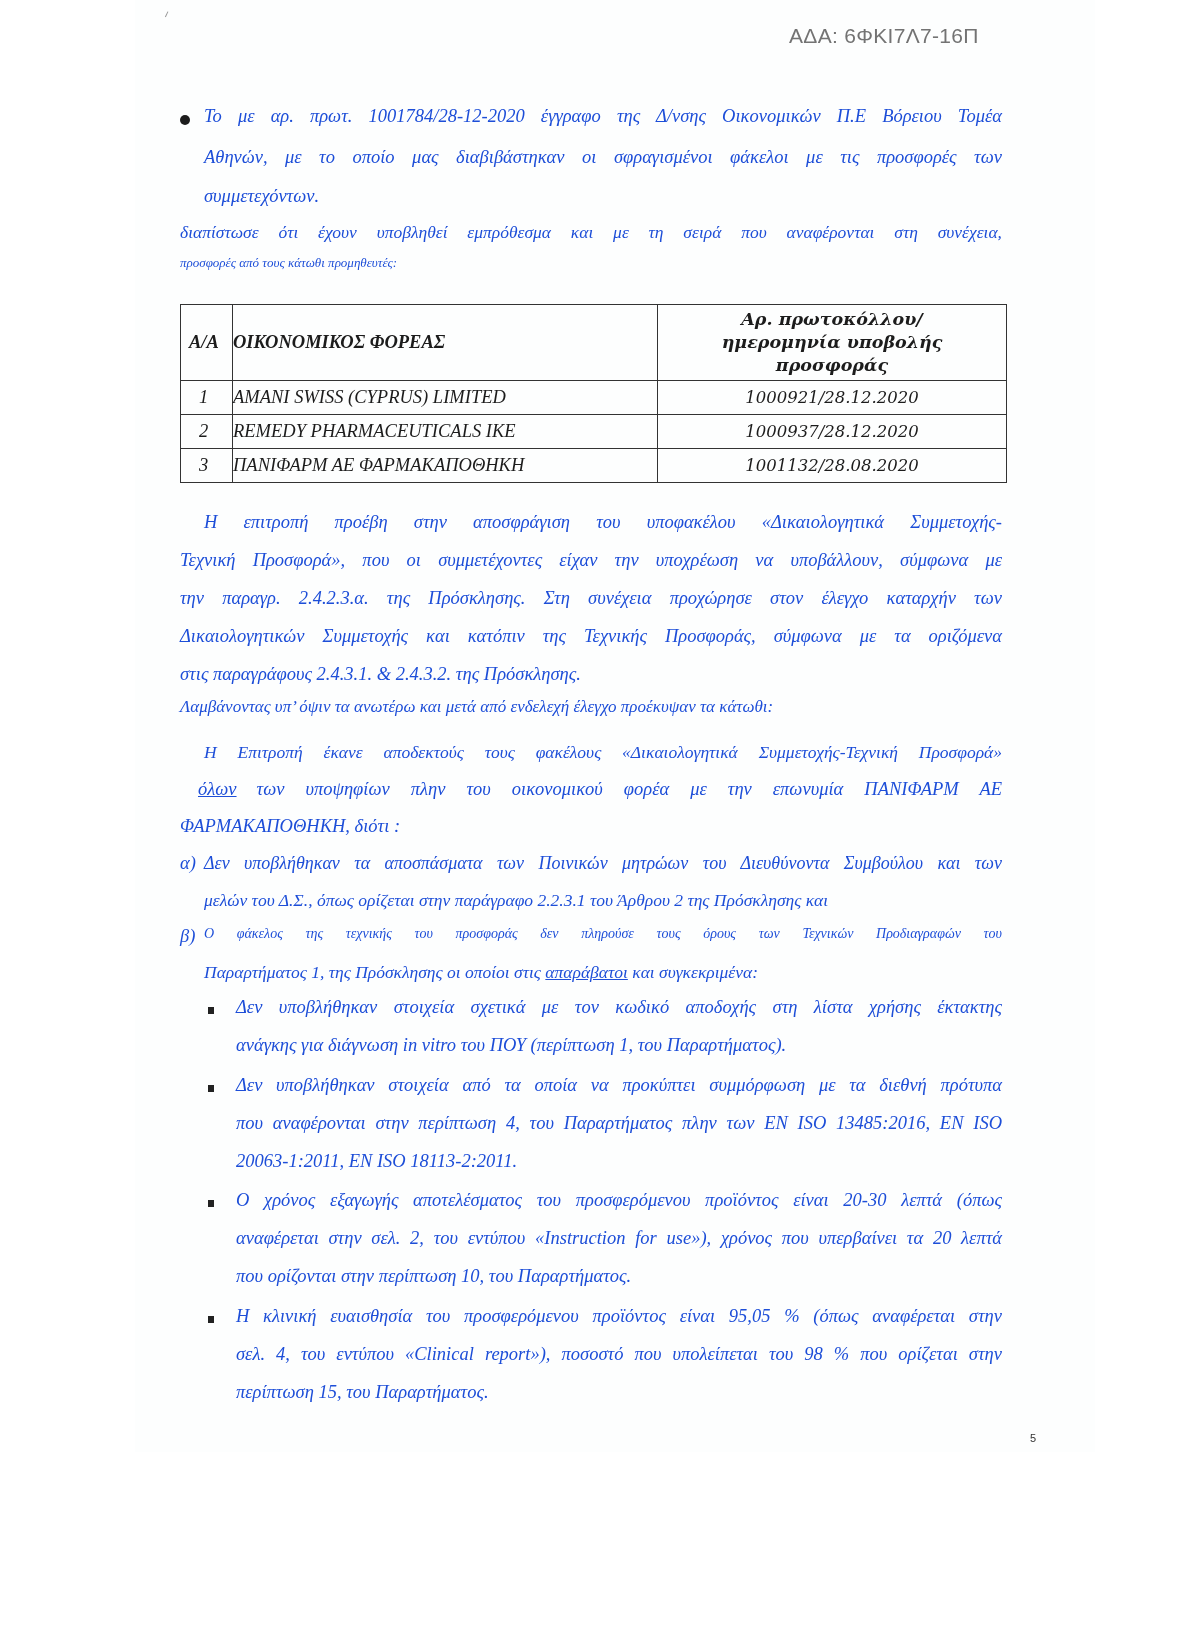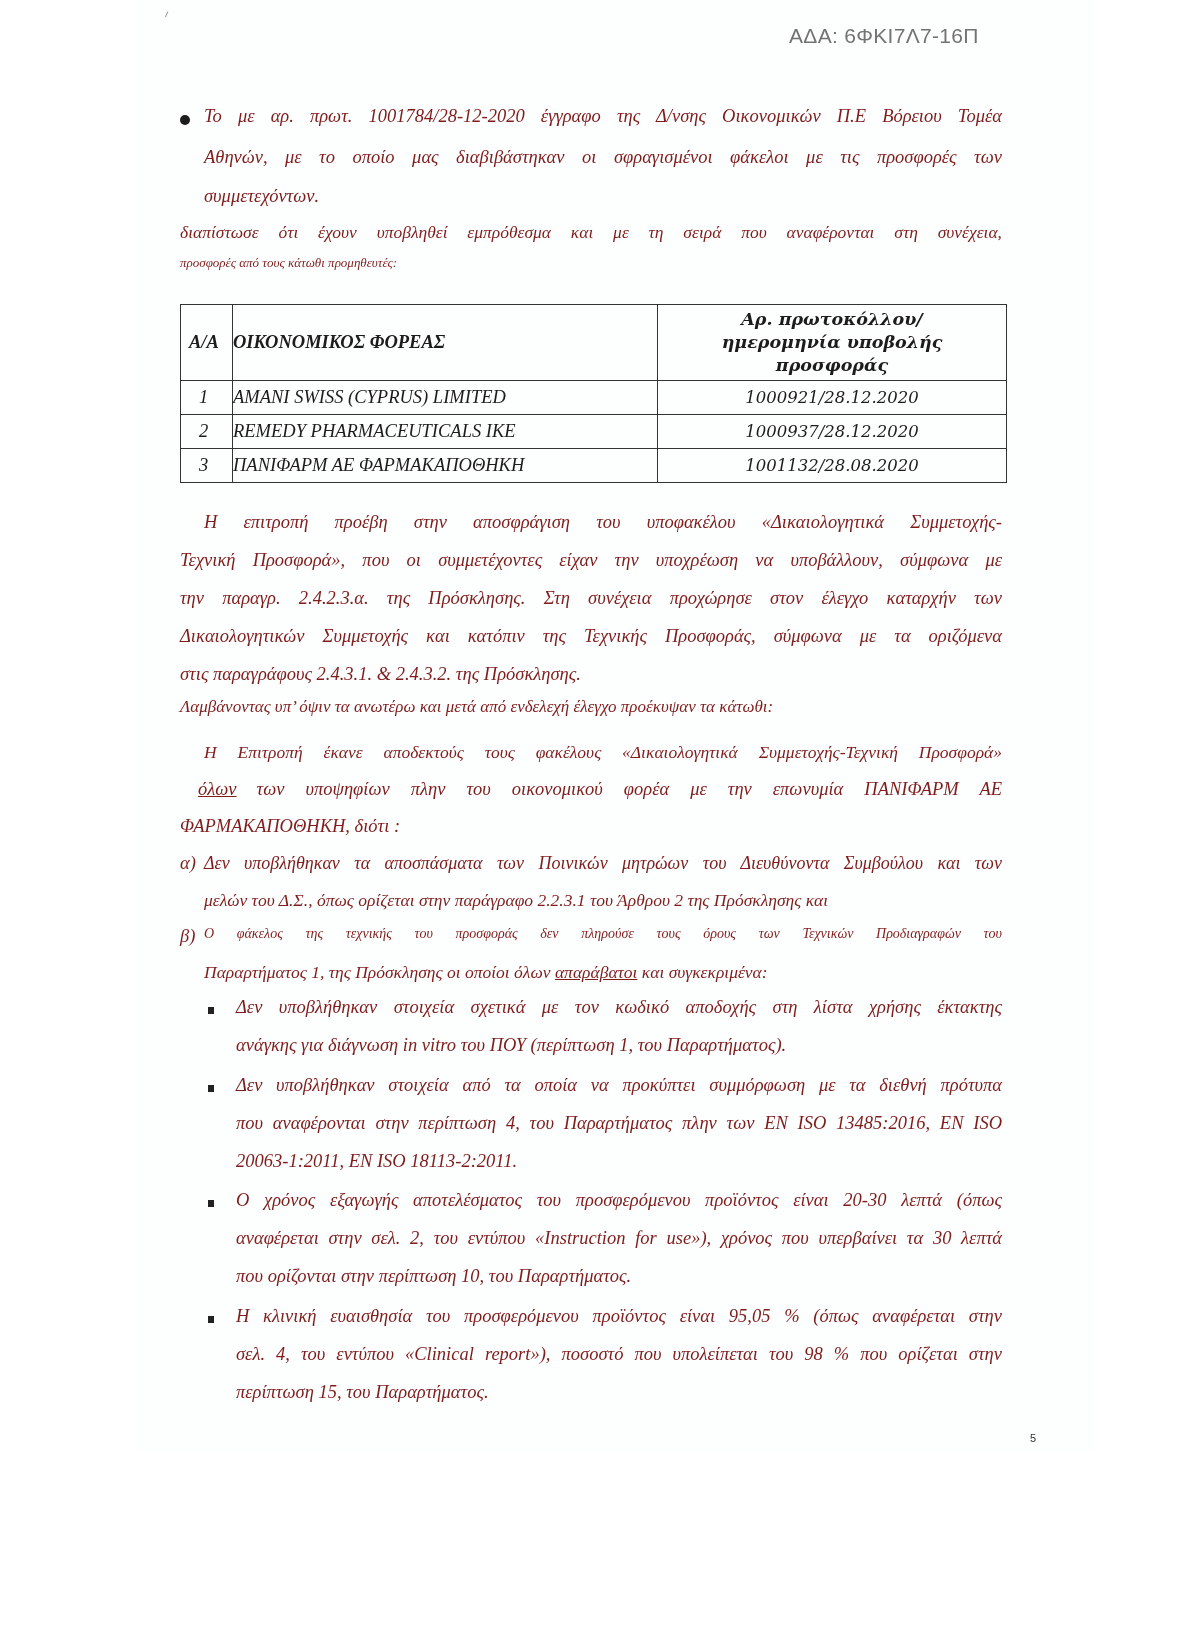--- a/index.html
+++ b/index.html
@@ -13,21 +13,21 @@
     .corner-mark {
       position: absolute; left: 166px; top: 12px; width: 4px; height: 6px;
       border-left: 1px solid #999; transform: rotate(25deg);
     }
     .ada {
       position: absolute; left: 789px; top: 24px;
       font-family: "Liberation Sans", "DejaVu Sans", sans-serif;
       font-size: 21px; color: #737373; letter-spacing: 0.3px;
     }
     .txt {
-      position: absolute; font-style: italic; font-size: 18.5px; color: #7f1d1d;
+      position: absolute; font-style: italic; font-size: 18.5px; color: #1d4ed8;
       white-space: nowrap;
     }
     .justify { text-align: justify; text-align-last: justify; white-space: normal; }
     .bullet-dot {
       position: absolute; left: 180px; top: 115px; width: 10px; height: 10px;
       border-radius: 50%; background: #1c1c1c;
     }
     .sq {
       position: absolute; width: 6px; height: 7px; background: #222;
     }
@@ -115,35 +115,35 @@
 </div>
 <div class="txt" style="left:180px; top:816px;">ΦΑΡΜΑΚΑΠΟΘΗΚΗ, διότι :</div>
 
 <div class="txt" style="left:180px; top:853px;">α)</div>
 <div class="txt justify" style="left:204px; top:853px; width:798px; font-size:18px;">Δεν υποβλήθηκαν τα αποσπάσματα των Ποινικών μητρώων του Διευθύνοντα Συμβούλου και των</div>
 <div class="txt" style="left:204px; top:890px; font-size:17.5px;">μελών του Δ.Σ., όπως ορίζεται στην παράγραφο 2.2.3.1 του Άρθρου 2 της Πρόσκλησης και</div>
 
 <div class="txt" style="left:180px; top:926px;">β)</div>
 <div class="txt justify" style="left:204px; top:926px; width:798px; font-size:14px;">Ο φάκελος της τεχνικής του προσφοράς δεν πληρούσε τους όρους των Τεχνικών Προδιαγραφών του</div>
 <div class="txt" style="left:204px; top:962px; font-size:17.5px;">
-  <span>Παραρτήματος 1, της Πρόσκλησης οι οποίοι όλων </span><span class="u">απαράβατοι</span><span> και συγκεκριμένα:</span>
+  <span>Παραρτήματος 1, της Πρόσκλησης οι οποίοι στις </span><span class="u">απαράβατοι</span><span> και συγκεκριμένα:</span>
 </div>
 
 <div class="sq" style="left:208px; top:1007px;"></div>
 <div class="txt justify" style="left:236px; top:997px; width:766px;">Δεν υποβλήθηκαν στοιχεία σχετικά με τον κωδικό αποδοχής στη λίστα χρήσης έκτακτης</div>
 <div class="txt" style="left:236px; top:1035px;">ανάγκης για διάγνωση in vitro του ΠΟΥ (περίπτωση 1, του Παραρτήματος).</div>
 
 <div class="sq" style="left:208px; top:1085px;"></div>
 <div class="txt justify" style="left:236px; top:1075px; width:766px;">Δεν υποβλήθηκαν στοιχεία από τα οποία να προκύπτει συμμόρφωση με τα διεθνή πρότυπα</div>
 <div class="txt justify" style="left:236px; top:1113px; width:766px;">που αναφέρονται στην περίπτωση 4, του Παραρτήματος πλην των EN ISO 13485:2016, EN ISO</div>
 <div class="txt" style="left:236px; top:1151px;">20063-1:2011, EN ISO 18113-2:2011.</div>
 
 <div class="sq" style="left:208px; top:1200px;"></div>
 <div class="txt justify" style="left:236px; top:1190px; width:766px;">Ο χρόνος εξαγωγής αποτελέσματος του προσφερόμενου προϊόντος είναι 20-30 λεπτά (όπως</div>
-<div class="txt justify" style="left:236px; top:1228px; width:766px;">αναφέρεται στην σελ. 2, του εντύπου «Instruction for use»), χρόνος που υπερβαίνει τα 30 λεπτά</div>
+<div class="txt justify" style="left:236px; top:1228px; width:766px;">αναφέρεται στην σελ. 2, του εντύπου «Instruction for use»), χρόνος που υπερβαίνει τα 20 λεπτά</div>
 <div class="txt" style="left:236px; top:1266px;">που ορίζονται στην περίπτωση 10, του Παραρτήματος.</div>
 
 <div class="sq" style="left:208px; top:1316px;"></div>
 <div class="txt justify" style="left:236px; top:1306px; width:766px;">Η κλινική ευαισθησία του προσφερόμενου προϊόντος είναι 95,05 % (όπως αναφέρεται στην</div>
 <div class="txt justify" style="left:236px; top:1344px; width:766px;">σελ. 4, του εντύπου «Clinical report»), ποσοστό που υπολείπεται του 98 % που ορίζεται στην</div>
 <div class="txt" style="left:236px; top:1382px;">περίπτωση 15, του Παραρτήματος.</div>
 
 <div class="page-num">5</div>
 
 </body></html>

